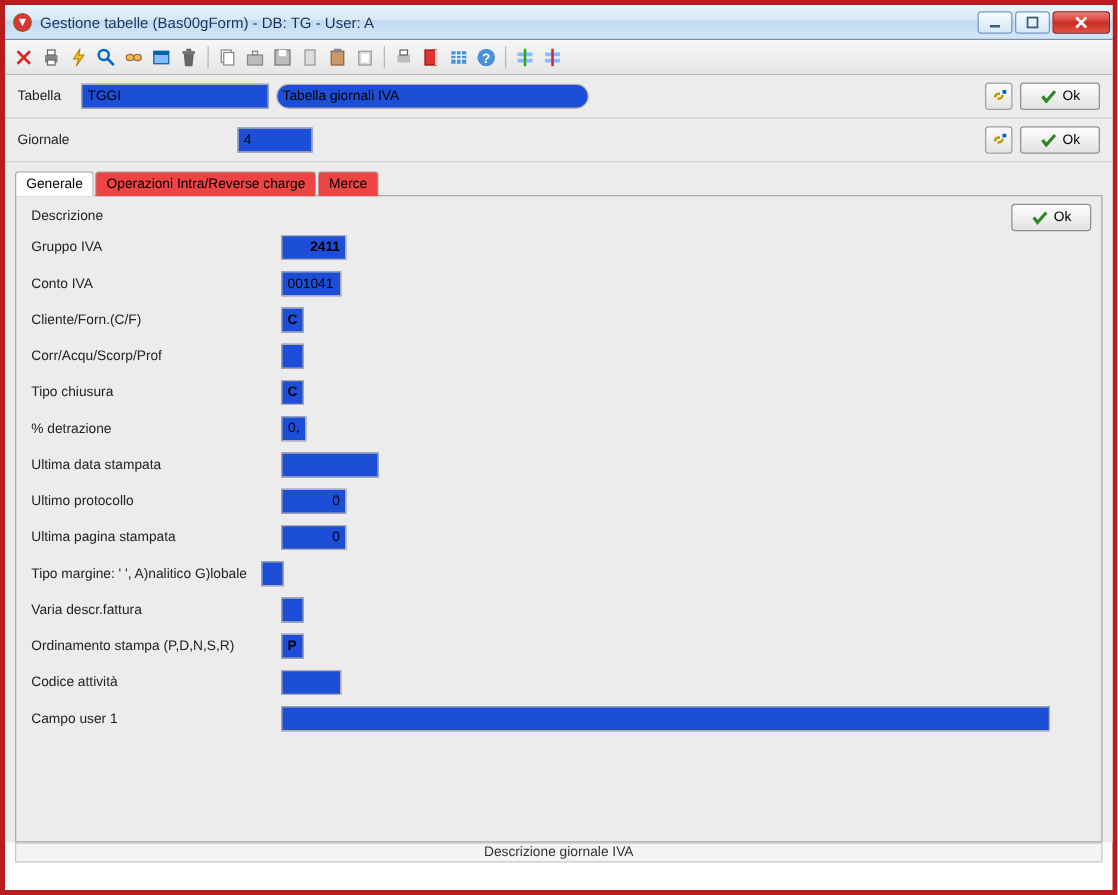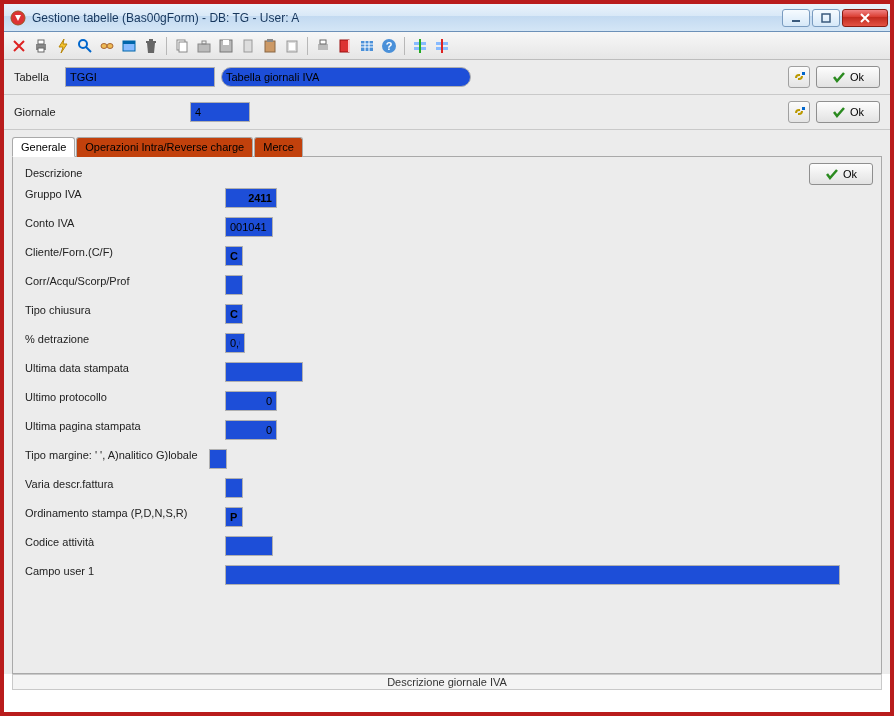--- a/index.html
+++ b/index.html
@@ -115,21 +115,21 @@
 .tabs {
   display: flex;
   position: relative;
   top: 1px;
   z-index: 2;
 }
 .tab {
   border: 1px solid #a9a9a9;
   border-bottom: none;
   padding: 3px 8px;
-  background: #c2410c;
+  background: #ef4444;
   cursor: pointer;
   margin-right: 1px;
   border-top-left-radius: 3px;
   border-top-right-radius: 3px;
   font-size: 11px;
 }
 .tab.active {
   background: #fff;
   border-bottom: 1px solid #fff;
   position: relative;
@@ -138,21 +138,21 @@
   border: 1px solid #a9a9a9;
   background: #ececec;
   padding: 10px 12px 14px 12px;
   position: relative;
   z-index: 1;
   height: 518px;
 }
 
 .form-row {
   display: flex;
-  align-items: flex-start;
+  align-items: center;
   margin-bottom: 9px;
 }
 .form-label {
   width: 200px;
   color: #222;
 }
 .form-input-focus {
   border: 1px solid #5a9bd4;
   background: #fff;
   height: 20px;

